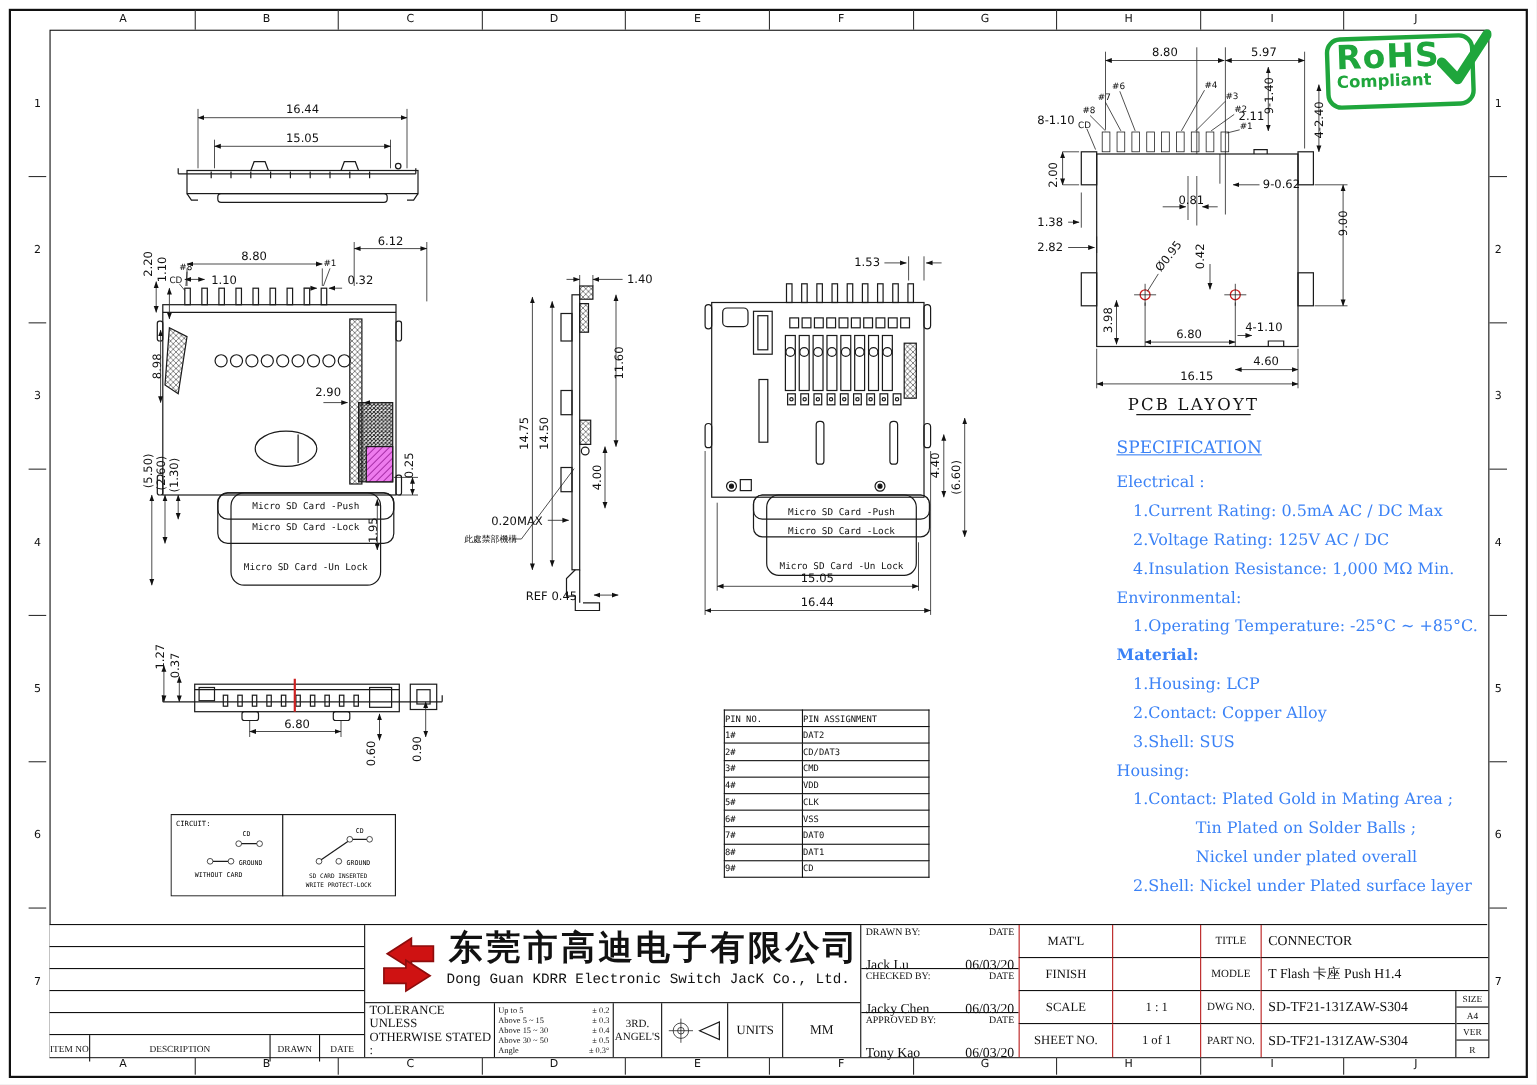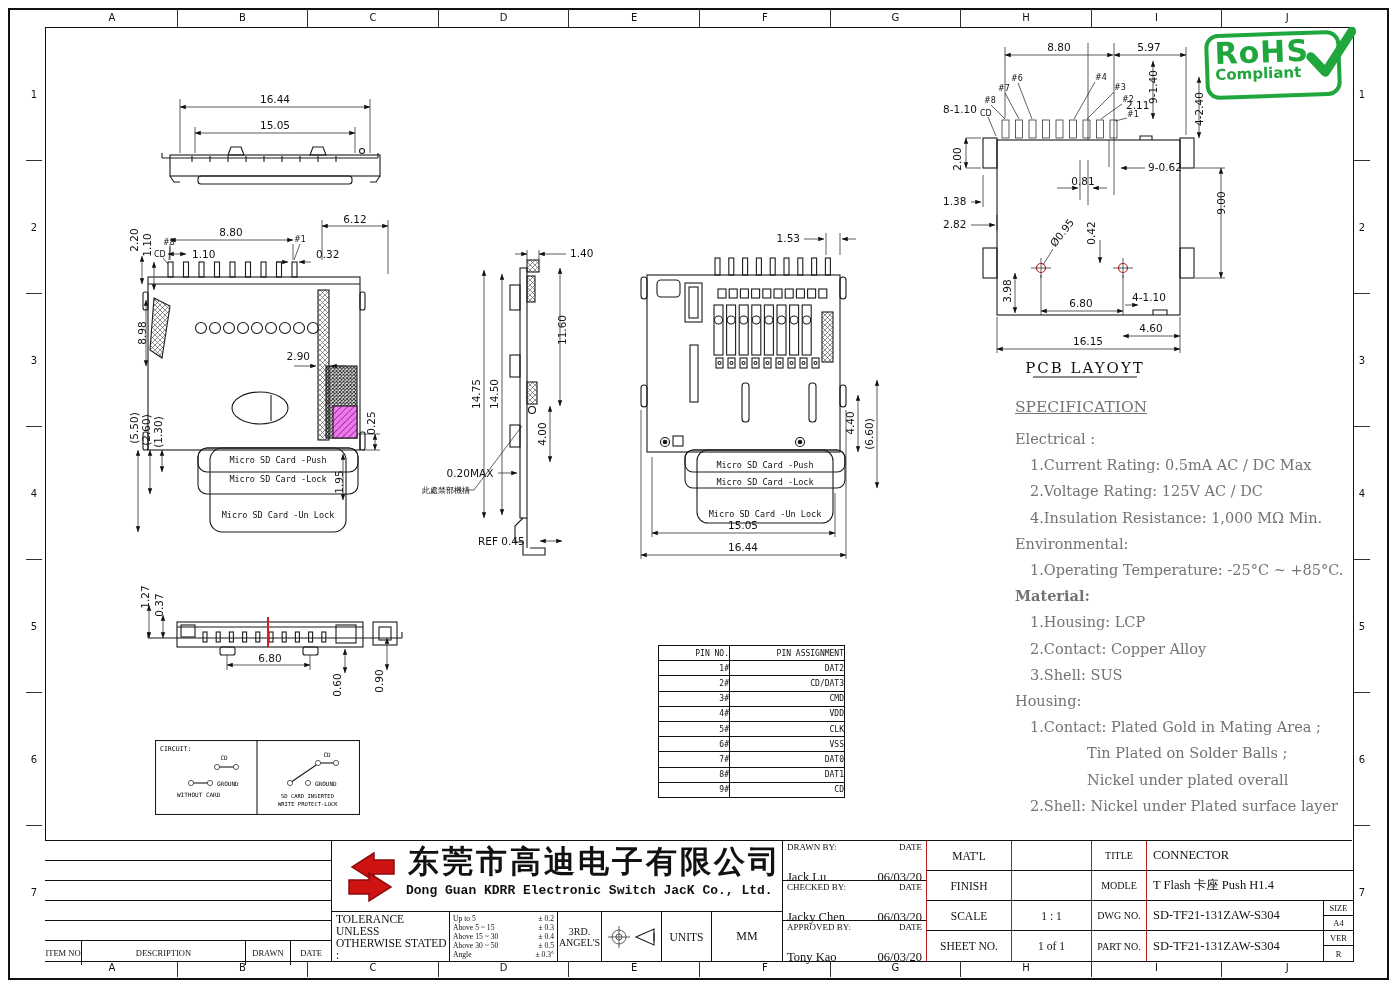--- a/index.html
+++ b/index.html
@@ -23,40 +23,40 @@
   .dts{font-family:"DejaVu Sans",sans-serif;font-size:8px;fill:#111;}
   .dtm{font-family:"DejaVu Sans Mono",monospace;font-size:8.5px;fill:#111;}
   .ln{stroke:#1b1b1b;stroke-width:1.1;fill:none;}
   .lnt{stroke:#1b1b1b;stroke-width:0.7;fill:none;}
   .dn{stroke:#333;stroke-width:0.8;fill:none;}
   
   .rohs{left:1205px;top:32px;width:136px;height:66px;border:4px solid #1fa63c;border-radius:14px;transform:rotate(-2deg);color:#1fa63c;padding:2px 6px;box-sizing:border-box;background:#fff;}
   .rohs .r1{font-size:30px;font-weight:bold;line-height:28px;letter-spacing:1px;font-family:"DejaVu Sans",sans-serif;}
   .rohs .r2{font-size:15px;font-weight:bold;line-height:14px;}
   
-  .spec{left:1015px;top:398px;width:345px;font-family:"DejaVu Serif","Liberation Serif",serif;font-size:14.5px;color:#737373;}
+  .spec{left:1015px;top:398px;width:345px;font-family:"DejaVu Serif","Liberation Serif",serif;font-size:14.5px;color:#3b82f6;}
   .spec .sptitle{text-decoration:underline;font-size:15.5px;margin-bottom:10px;}
   .spec .spl{line-height:26.2px;white-space:nowrap;}
   .spec .i1{padding-left:15px;}
   .spec .i2{padding-left:72px;}
   .spec .bold{font-weight:bold;}
   
   .pintable{left:658px;top:645px;width:187px;border:1.5px solid #111;border-collapse:collapse;font-family:"DejaVu Sans Mono",monospace;font-size:8px;}
-  .pintable td,.pintable th{border:1px solid #111;text-align:right;height:14.2px;font-weight:normal;padding:0;}
+  .pintable td,.pintable th{border:1px solid #111;text-align:left;height:14.2px;font-weight:normal;padding:0;}
   .pintable td:first-child,.pintable th:first-child{width:70px;}
   
   .tb{left:45px;top:840px;width:1307px;height:120px;border-top:1.5px solid #111;background:#fff;font-family:"Liberation Serif","DejaVu Serif",serif;}
   .tb .cell{position:absolute;box-sizing:border-box;}
   .revtab{left:0;top:0;width:287px;height:120px;border-right:1.5px solid #111;}
   .revrow{height:19px;border-bottom:1px solid #111;}
   .revhead{height:24px;display:flex;font-size:8.5px;}
   .revhead>div{border-right:1px solid #111;display:flex;align-items:center;justify-content:center;}
   .company{left:287px;top:0;width:450px;height:70px;}
   .cname{position:absolute;left:76px;top:0px;font-size:31px;font-weight:bold;letter-spacing:3px;white-space:nowrap;font-family:"DejaVu Sans",sans-serif;}
-  .ename{position:absolute;left:74px;top:42px;font-size:13px;font-weight:bold;white-space:nowrap;font-family:"Liberation Mono","DejaVu Sans Mono",monospace;}
+  .ename{position:absolute;left:74px;top:42px;font-size:13px;font-weight:normal;white-space:nowrap;font-family:"Liberation Mono","DejaVu Sans Mono",monospace;}
   .tolstrip{left:287px;top:70px;width:450px;height:50px;border-top:1.5px solid #111;display:flex;box-sizing:border-box;}
   .tolstrip>div{border-right:1.5px solid #111;box-sizing:border-box;height:100%;}
   .tolc1{width:118px;font-size:11.5px;display:flex;flex-direction:column;justify-content:center;padding-left:4px;}
   .tolc2{width:108px;font-size:7.6px;display:flex;flex-direction:column;justify-content:center;padding:0 3px;}
   .tolc2 .tr{display:flex;justify-content:space-between;line-height:9px;}
   .tolc3{width:44px;font-size:10px;display:flex;flex-direction:column;align-items:center;justify-content:center;text-align:center;}
   .tolc4{width:60px;display:flex;align-items:center;justify-content:center;}
   .tolc5{width:50px;font-size:11.5px;display:flex;align-items:center;justify-content:center;}
   .tolc6{width:70px;font-size:12px;display:flex;align-items:center;justify-content:center;border-right:none !important;}
   .rightsec{left:737px;top:0;width:570px;height:120px;border-left:1.5px solid #111;box-sizing:border-box;}

